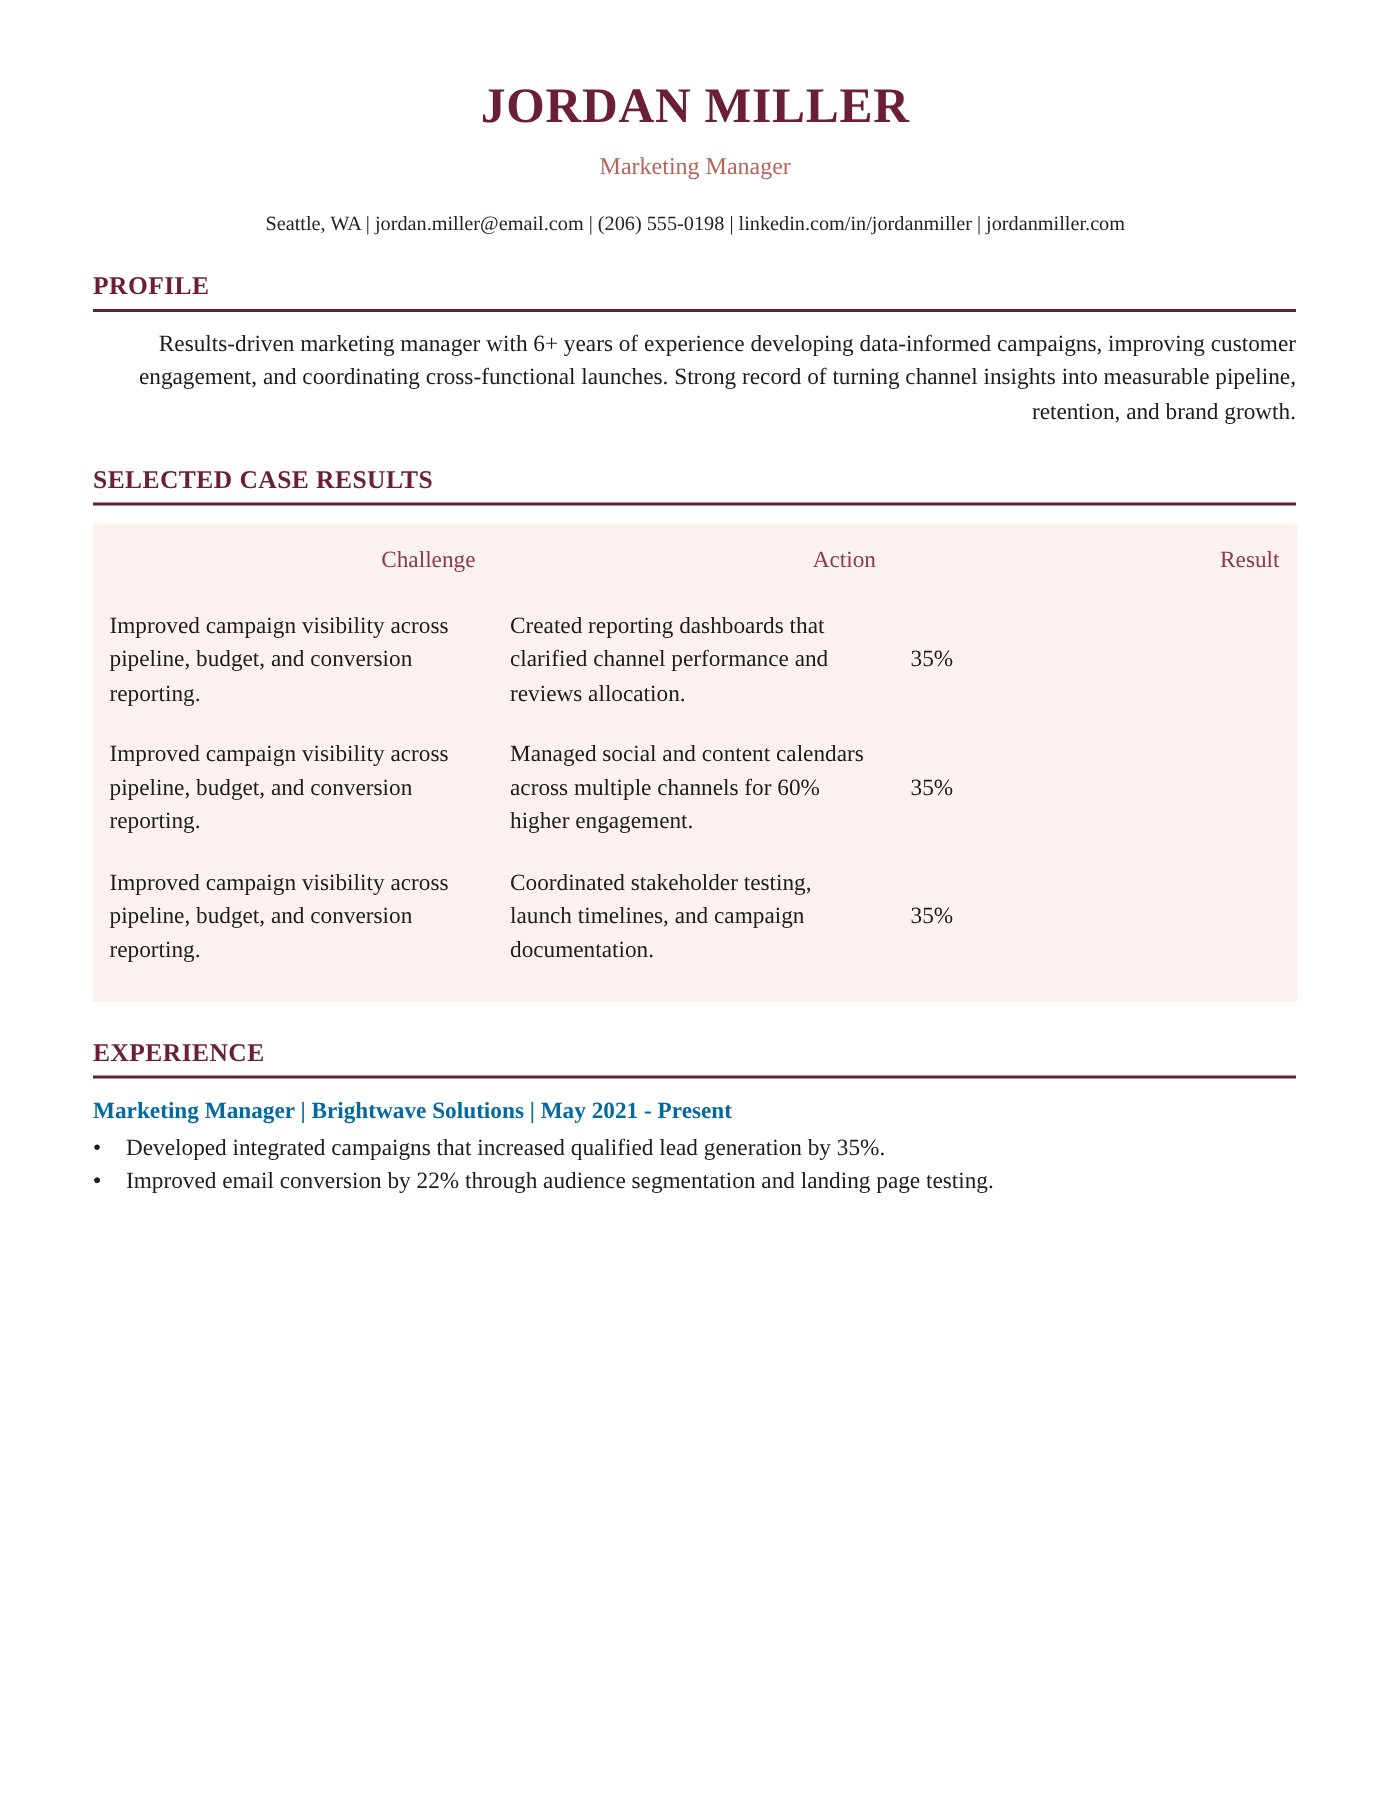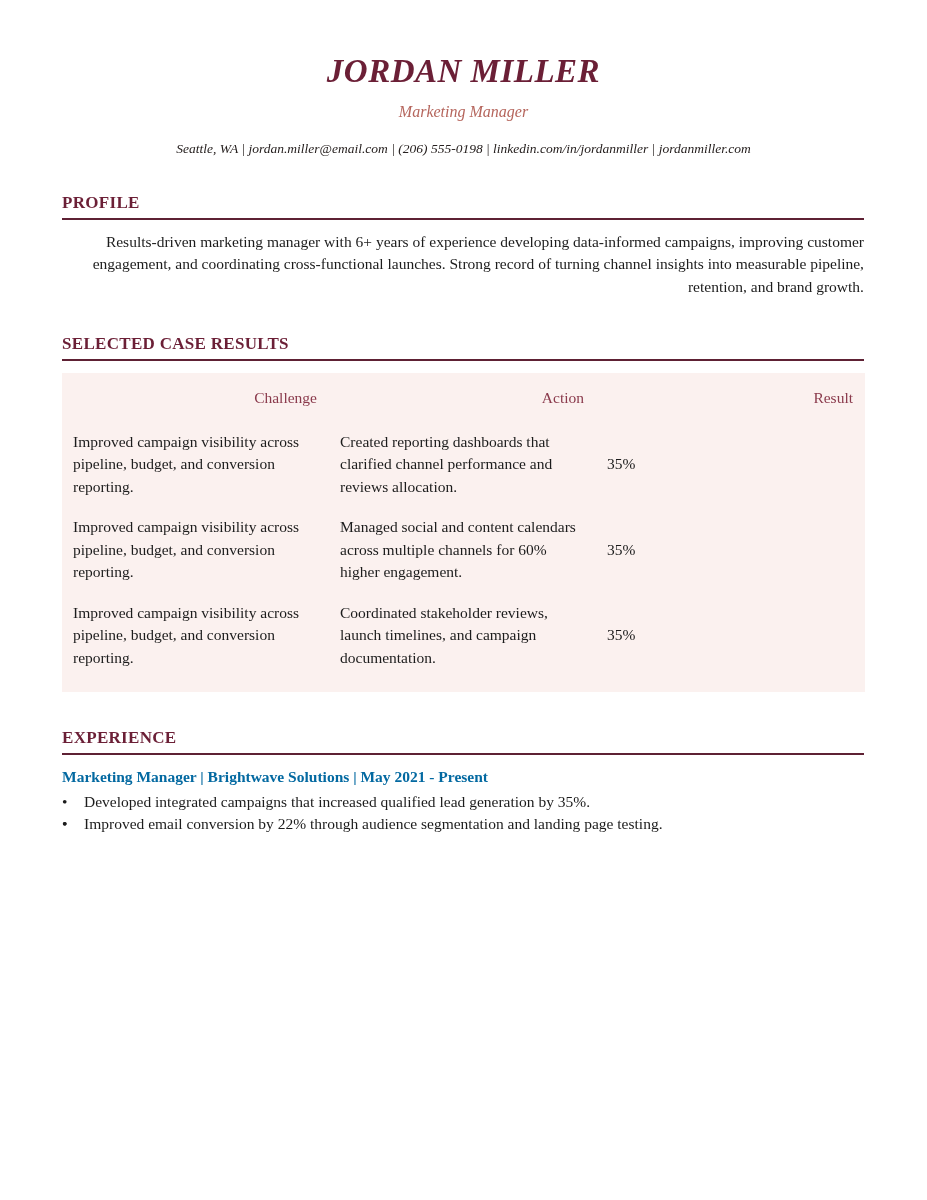--- a/index.html
+++ b/index.html
@@ -22,21 +22,20 @@
     background: #ffffff;
     box-sizing: border-box;
     padding: 0;
     position: relative;
   }
 
   
   .header {
     text-align: center;
     padding-top: 52px;
-    font-style: italic;
   }
   .name {
     font-family: "Liberation Serif", serif;
     font-size: 33px;
     font-weight: bold;
     letter-spacing: 0.5px;
     color: #6b1f36;
     line-height: 1.18;
     margin: 0;
   }
@@ -50,21 +49,21 @@
   .contact {
     font-family: "Liberation Serif", serif;
     font-size: 13.5px;
     color: #26201f;
     margin-top: 20px;
     line-height: 1.2;
   }
 
   
   .section {
-    margin-top: 36px;
+    margin-top: 24px;
     padding-left: 62px;
     padding-right: 63px;
   }
   .section-title {
     font-family: "Liberation Serif", serif;
     font-size: 17px;
     font-weight: bold;
     color: #6b1f36;
     letter-spacing: 0.3px;
     line-height: 1.15;
@@ -192,21 +191,21 @@
             <td>Created reporting dashboards that clarified channel performance and reviews allocation.</td>
             <td>35%</td>
           </tr>
           <tr>
             <td>Improved campaign visibility across pipeline, budget, and conversion reporting.</td>
             <td>Managed social and content calendars across multiple channels for 60% higher engagement.</td>
             <td>35%</td>
           </tr>
           <tr>
             <td>Improved campaign visibility across pipeline, budget, and conversion reporting.</td>
-            <td>Coordinated stakeholder reviews, launch timelines, and campaign documentation.</td>
+            <td>Coordinated stakeholder testing, launch timelines, and campaign documentation.</td>
             <td>35%</td>
           </tr>
         </tbody>
       </table>
     </div>
   </div>
 
   <div class="section">
     <div class="section-title">EXPERIENCE</div>
     <div class="section-rule"></div>

